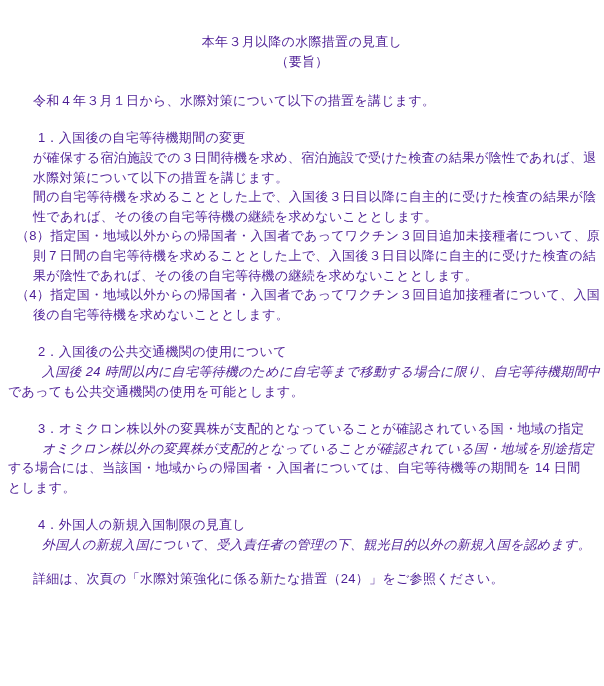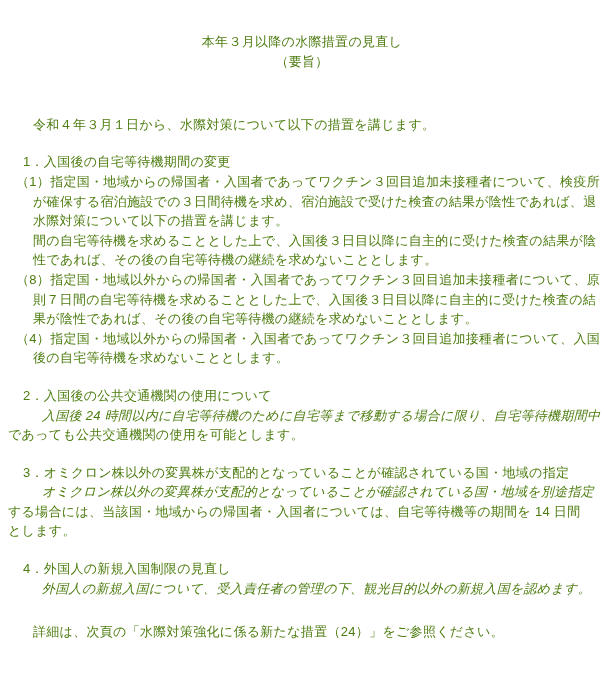--- a/index.html
+++ b/index.html
@@ -7,54 +7,53 @@
     padding: 0;
     background: #ffffff;
   }
   .page {
     position: relative;
     width: 604px;
     height: 686px;
     box-sizing: border-box;
     padding-top: 32px;
     background: #ffffff;
-    color: #4d7c0f;
+    color: #4c1d95;
     font-family: "Liberation Sans", "DejaVu Sans", sans-serif;
     font-size: 13px;
     letter-spacing: 0.3px;
     overflow: hidden;
   }
   .ln {
     line-height: 19.6px;
     white-space: nowrap;
   }
   .center  { text-align: center; padding-left: 0; }
-  .i-intro { padding-left: 33px; margin-top: 24px; }
-  .i-head  { padding-left: 23px; }
+  .i-intro { padding-left: 33px; }
+  .i-head  { padding-left: 38px; }
   .i-marker{ padding-left: 16px; }
   .i-cont  { padding-left: 33px; }
   .i-first { padding-left: 42px; font-style: italic; }
   .i-base  { padding-left: 8px; }
   .blank   { height: 19.6px; }
   .sec     { margin-top: 18px; }
   .footer  { margin-top: 14px; }
 </style>
 </head>
 <body>
 
 <div class="page">
 
   <div class="ln center">本年３月以降の水際措置の見直し</div>
   <div class="ln center">（要旨）</div>
   <div class="blank"></div>
   <div class="ln i-intro">令和４年３月１日から、水際対策について以下の措置を講じます。</div>
 
   <div class="sec">
     <div class="ln i-head">1．入国後の自宅等待機期間の変更</div>
-    <div class="ln i-marker">（1）指定国・地域からの帰国者・入国者であってワクチン３回目追加未接種者について、検疫所</div>
     <div class="ln i-cont">が確保する宿泊施設での３日間待機を求め、宿泊施設で受けた検査の結果が陰性であれば、退</div>
     <div class="ln i-cont">水際対策について以下の措置を講じます。</div>
     <div class="ln i-cont">間の自宅等待機を求めることとした上で、入国後３日目以降に自主的に受けた検査の結果が陰</div>
     <div class="ln i-cont">性であれば、その後の自宅等待機の継続を求めないこととします。</div>
     <div class="ln i-marker">（8）指定国・地域以外からの帰国者・入国者であってワクチン３回目追加未接種者について、原</div>
     <div class="ln i-cont">則７日間の自宅等待機を求めることとした上で、入国後３日目以降に自主的に受けた検査の結</div>
     <div class="ln i-cont">果が陰性であれば、その後の自宅等待機の継続を求めないこととします。</div>
     <div class="ln i-marker">（4）指定国・地域以外からの帰国者・入国者であってワクチン３回目追加接種者について、入国</div>
     <div class="ln i-cont">後の自宅等待機を求めないこととします。</div>
   </div>

